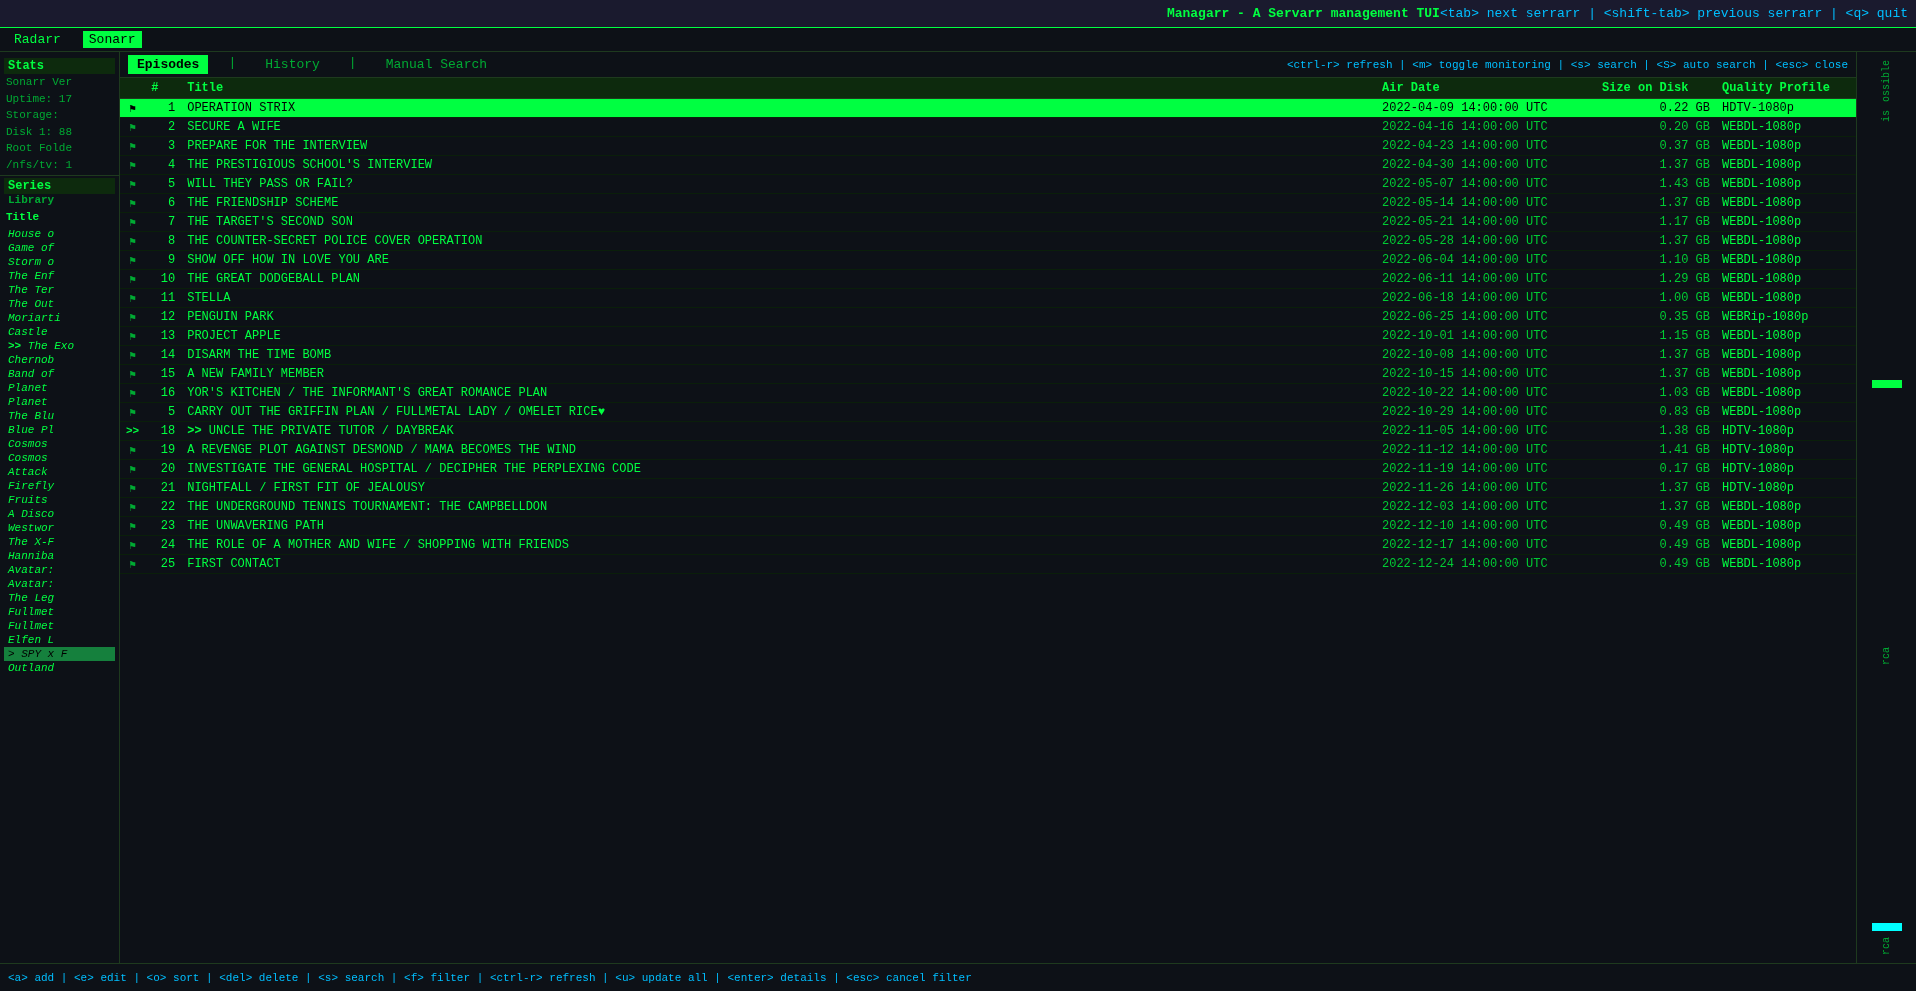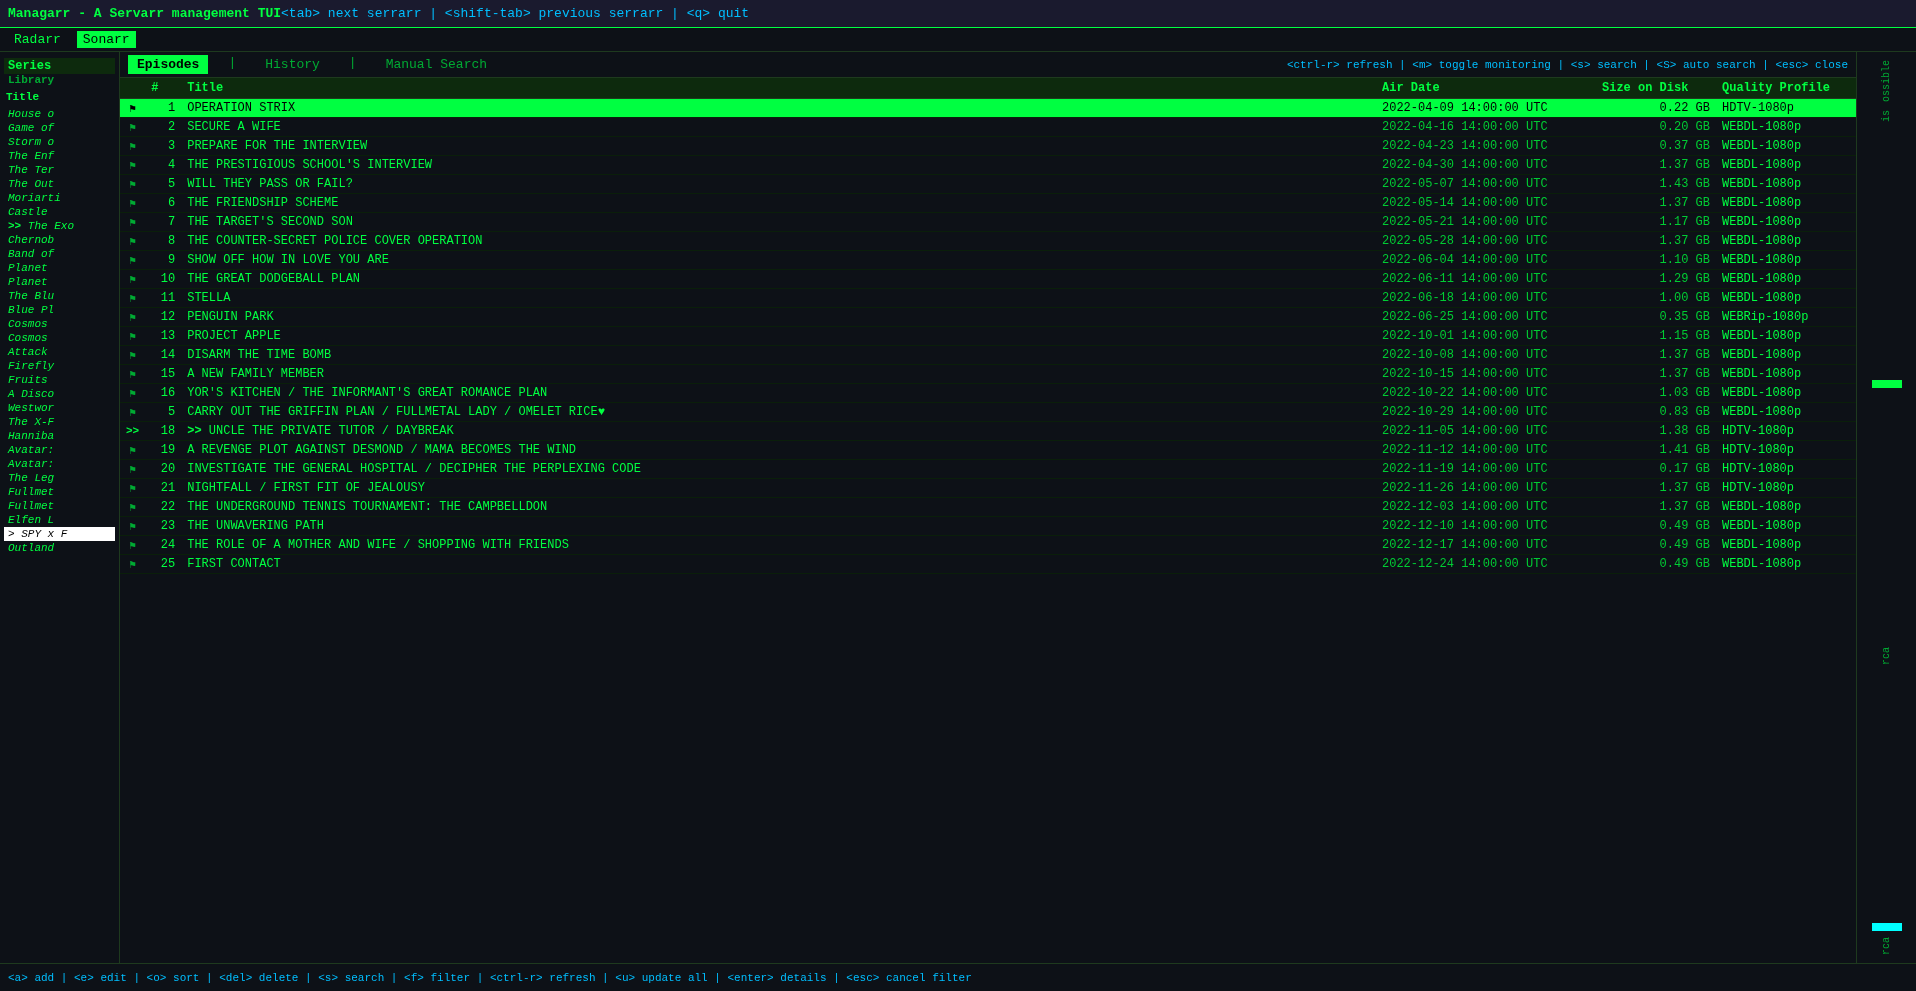--- a/index.html
+++ b/index.html
@@ -11,34 +11,34 @@
       width: 1916px;
       min-height: 991px;
       overflow: hidden;
     }
 
     
     #top-bar {
       background: #1a1a2e;
       color: #00ff41;
       display: flex;
-      justify-content: flex-start;
+      justify-content: flex-end;
       align-items: center;
       padding: 4px 8px;
       border-bottom: 1px solid #00ff41;
       height: 28px;
     }
 
     
     #tab-bar {
       background: #0d1117;
       display: flex;
       align-items: center;
       padding: 2px 8px;
-      gap: 10px;
+      gap: 16px;
       border-bottom: 1px solid #1e3a1e;
       height: 24px;
     }
     .tab-item {
       cursor: pointer;
       padding: 1px 6px;
       color: #00ff41;
     }
     .tab-item.active {
       background: #00ff41;
@@ -87,21 +87,21 @@
       font-size: 11px;
       padding: 1px 4px;
       cursor: pointer;
       white-space: nowrap;
       overflow: hidden;
       text-overflow: ellipsis;
       color: #00ff41;
       font-style: italic;
     }
     .series-item.active {
-      background: #ffffff;
+      background: #15803d;
       color: #000;
     }
 
     
     #center-panel {
       flex: 1;
       display: flex;
       flex-direction: column;
       background: #0d1117;
       overflow: hidden;
@@ -256,20 +256,41 @@
 
 <div id="tab-bar">
   <div class="tab-item">Radarr</div>
   <div class="tab-item active">Sonarr</div>
 </div>
 
 <div id="main-layout">
 
   <div id="left-sidebar">
 
+    <div class="sidebar-section">
+      <div class="sidebar-section-title">Stats</div>
+      <div class="sidebar-row">
+        <span class="sidebar-label">Sonarr Ver</span>
+      </div>
+      <div class="sidebar-row">
+        <span class="sidebar-label">Uptime: 17</span>
+      </div>
+      <div class="sidebar-row">
+        <span class="sidebar-label">Storage:</span>
+      </div>
+      <div class="sidebar-row">
+        <span class="sidebar-label">Disk 1: 88</span>
+      </div>
+      <div class="sidebar-row">
+        <span class="sidebar-label">Root Folde</span>
+      </div>
+      <div class="sidebar-row">
+        <span class="sidebar-label">/nfs/tv: 1</span>
+      </div>
+    </div>
 
     <div class="sidebar-section" style="border-bottom:none; flex:1;">
       <div class="sidebar-section-title">Series</div>
       <div style="font-size:11px; color:#00aa33; padding:0 4px; font-weight:bold;">Library</div>
       <div class="series-list">
         <div class="sidebar-row" style="padding:1px 2px; font-size:11px;">
           <span style="color:#00ff41; font-weight:bold;">Title</span>
         </div>
         <div class="series-item">House o</div>
         <div class="series-item">Game of</div>

